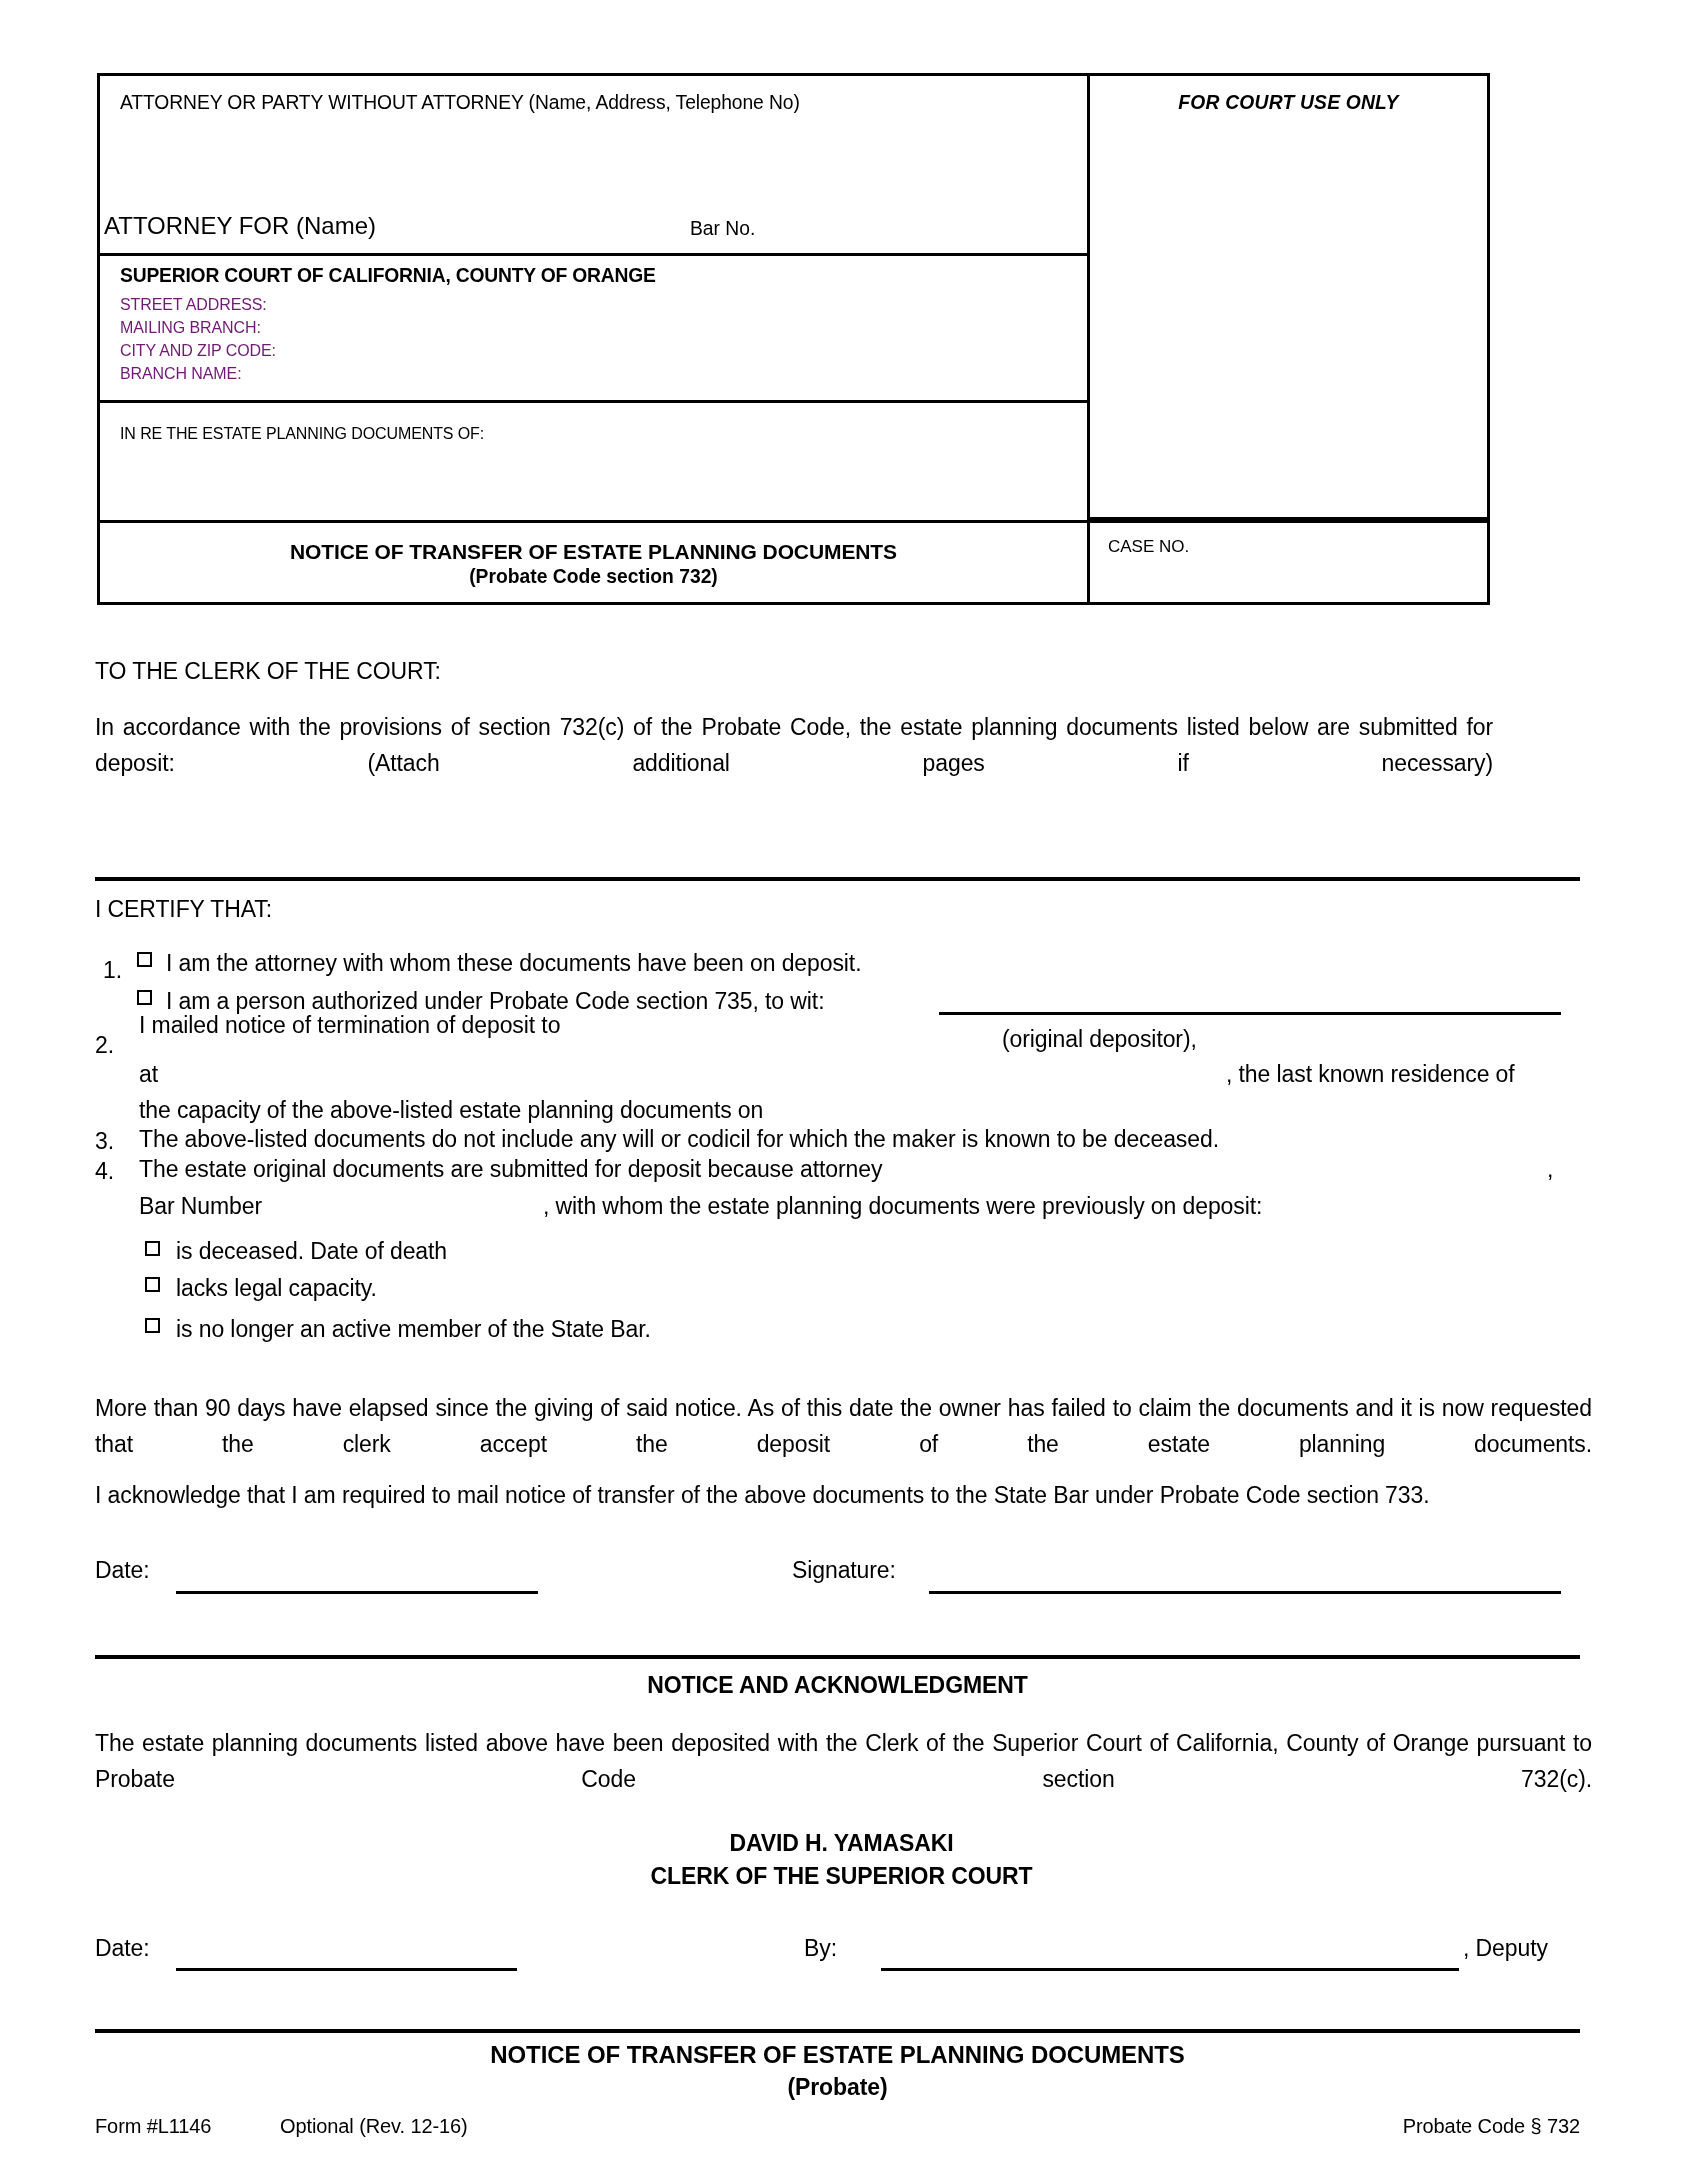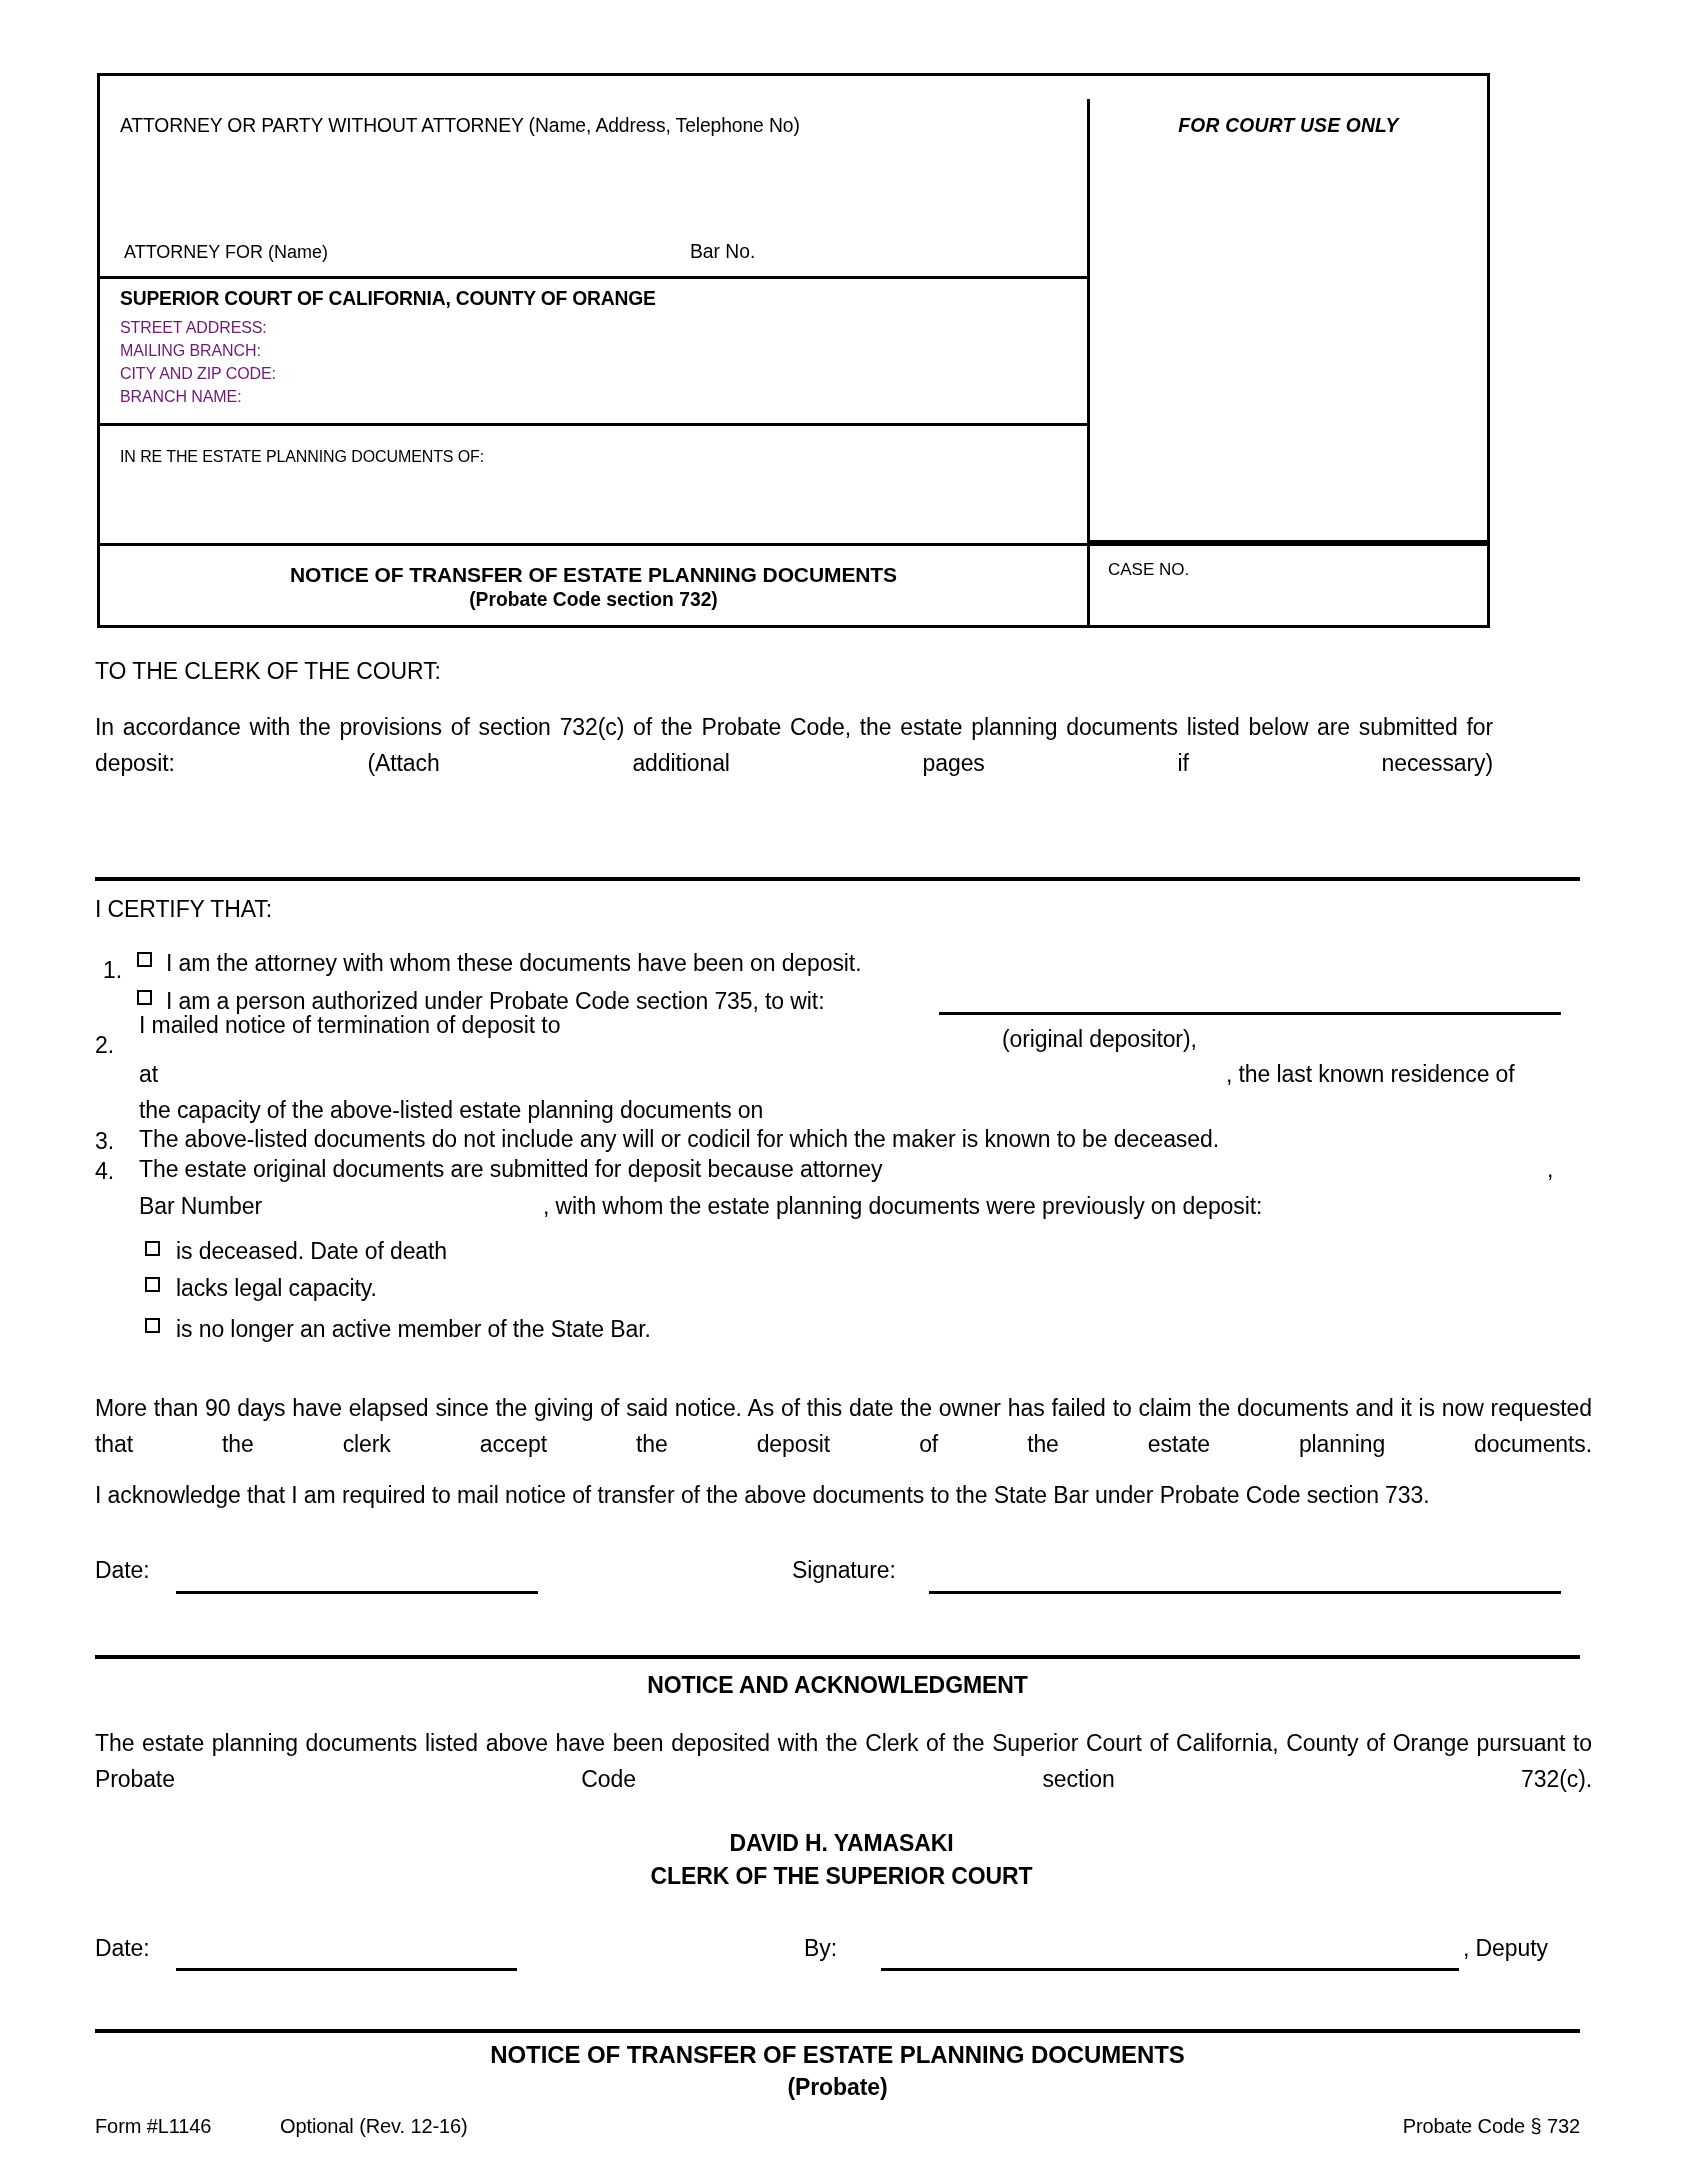--- a/index.html
+++ b/index.html
@@ -24,21 +24,21 @@
 
   
   .caption-box {
     position: absolute;
     left: 97px;
     top: 73px;
     width: 1393px;
     border: 3px solid #000;
     box-sizing: border-box;
   }
-  .cap-row { display: flex; margin-top: 23px; }
+  .cap-row { display: flex; }
   .cap-left {
     width: 990px;
     box-sizing: border-box;
     border-right: 3px solid #000;
   }
   .cap-right {
     flex: 1;
     box-sizing: border-box;
   }
 
@@ -48,23 +48,23 @@
     padding: 16px 0 0 20px;
     position: relative;
     border-bottom: 3px solid #000;
   }
   .atty-line1 {
     font-size: 19.3px;
     letter-spacing: -0.1px;
   }
   .atty-for {
     position: absolute;
-    left: 24px;
+    left: 4px;
     bottom: 13px;
-    font-size: 18px;
+    font-size: 24px;
   }
   .atty-bar {
     position: absolute;
     left: 590px;
     bottom: 13px;
     font-size: 19.3px;
   }
 
   .courtbox {
     box-sizing: border-box;

